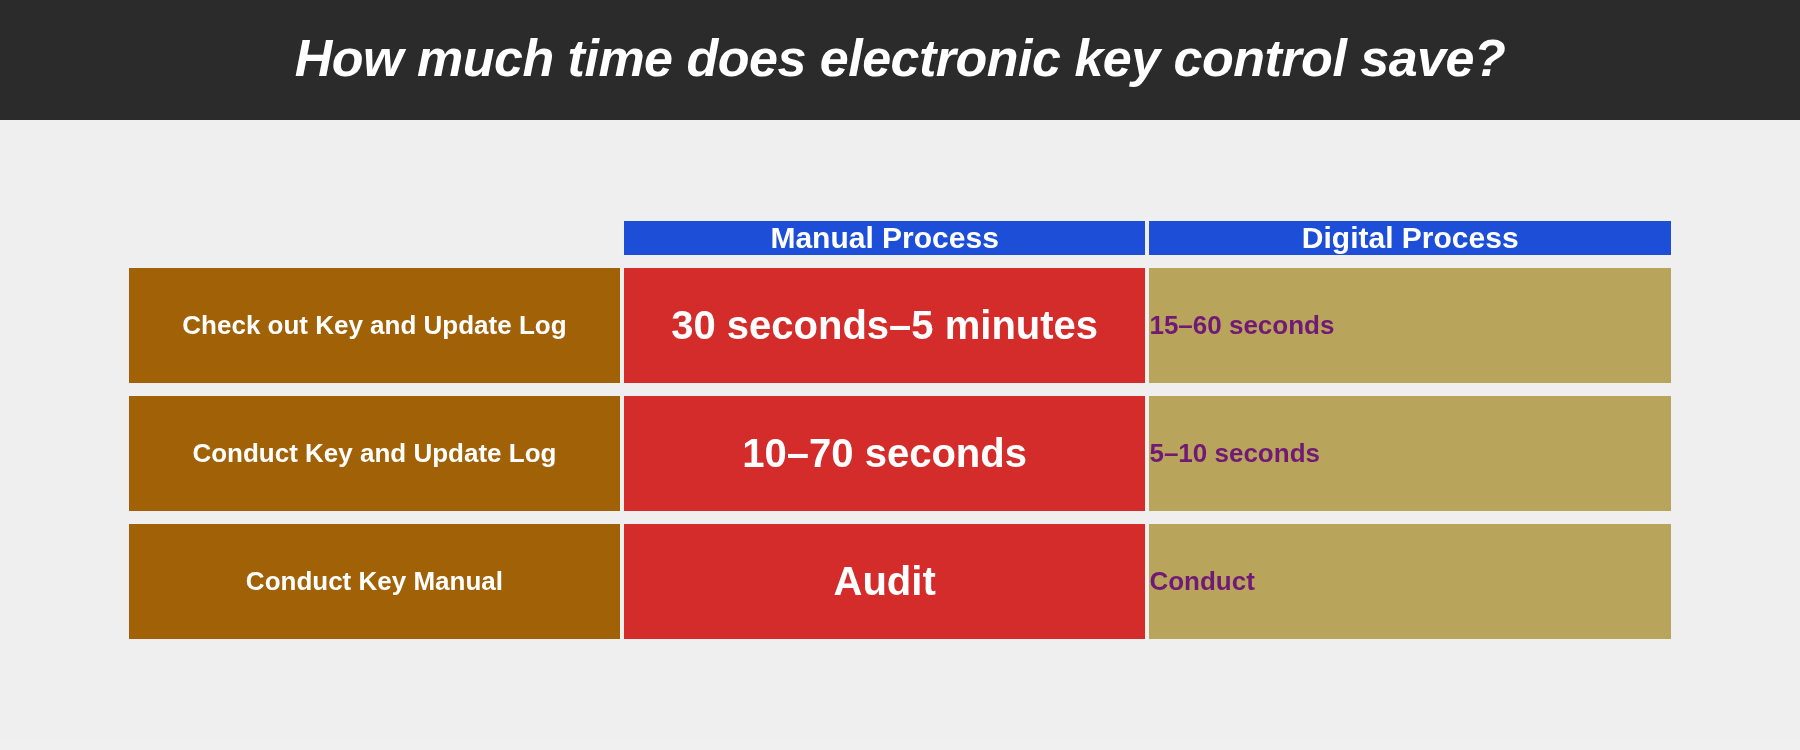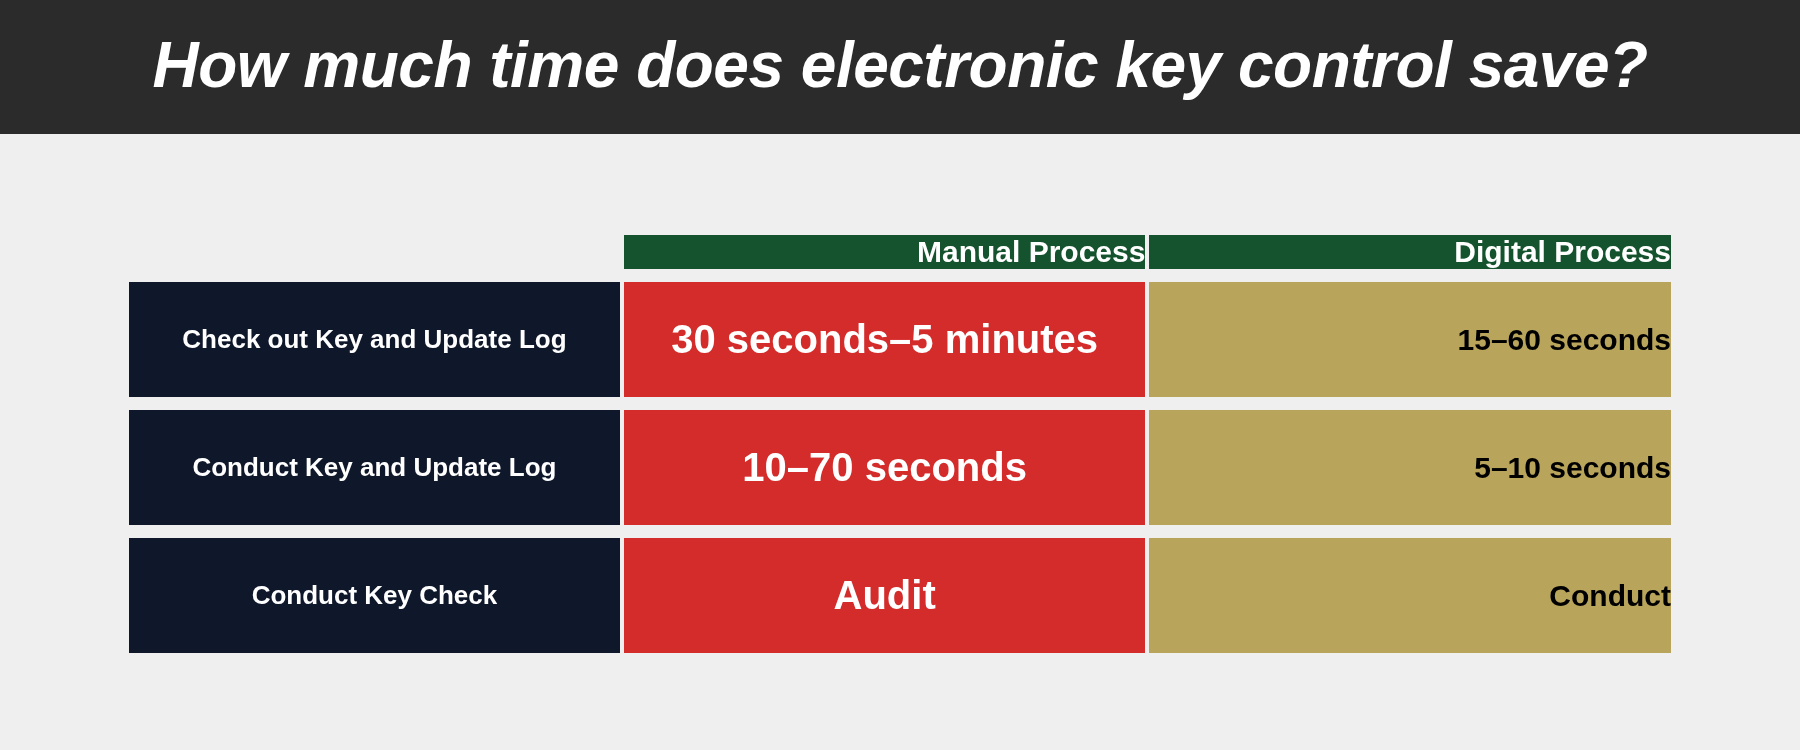--- a/index.html
+++ b/index.html
@@ -14,21 +14,21 @@
 
     .header {
       background: #2b2b2b;
       width: 100%;
       padding: 28px 40px 32px;
       text-align: center;
     }
 
     .header-title {
       color: #ffffff;
-      font-size: 64px;
+      font-size: 52px;
       font-weight: 900;
       font-style: italic;
       letter-spacing: -0.5px;
     }
 
     .content {
       background: #efefef;
       padding: 40px 100px 40px 100px;
       height: calc(750px - 130px);
       display: flex;
@@ -50,36 +50,36 @@
     
     .col-header-row td {
       padding: 0;
     }
 
     .col-header-empty {
       width: 32%;
     }
 
     .col-header-cell {
-      background: #14532d;
+      background: #1d4ed8;
       color: #ffffff;
       font-size: 30px;
       font-weight: 700;
-      text-align: right;
+      text-align: center;
       padding: 28px 20px;
       width: 34%;
     }
 
     
     .data-row td {
       padding: 0;
     }
 
     .row-label {
-      background: #0f172a;
+      background: #a16207;
       color: #ffffff;
       font-size: 26px;
       font-weight: 700;
       text-align: center;
       padding: 30px 30px;
       height: 115px;
       vertical-align: middle;
     }
 
     .manual-cell {
@@ -88,24 +88,24 @@
       font-size: 40px;
       font-weight: 700;
       text-align: center;
       padding: 30px 20px;
       height: 115px;
       vertical-align: middle;
     }
 
     .digital-cell {
       background: #b8a45a;
-      color: #000000;
-      font-size: 30px;
+      color: #701a75;
+      font-size: 26px;
       font-weight: 700;
-      text-align: right;
+      text-align: left;
       padding: 30px 20px;
       height: 115px;
       vertical-align: middle;
     }
 
     
     .spacer-row td {
       height: 5px;
       background: transparent;
       padding: 0;
@@ -147,20 +147,20 @@
         <td class="row-label">Conduct Key and Update Log</td>
         <td class="manual-cell">10–70 seconds</td>
         <td class="digital-cell">5–10 seconds</td>
       </tr>
 
       <tr class="spacer-row">
         <td colspan="3"></td>
       </tr>
 
       <tr class="data-row">
-        <td class="row-label">Conduct Key Check</td>
+        <td class="row-label">Conduct Key Manual</td>
         <td class="manual-cell">Audit</td>
         <td class="digital-cell">Conduct</td>
       </tr>
     </tbody>
       </table>
   </div>
 </div>
 
 </body></html>

